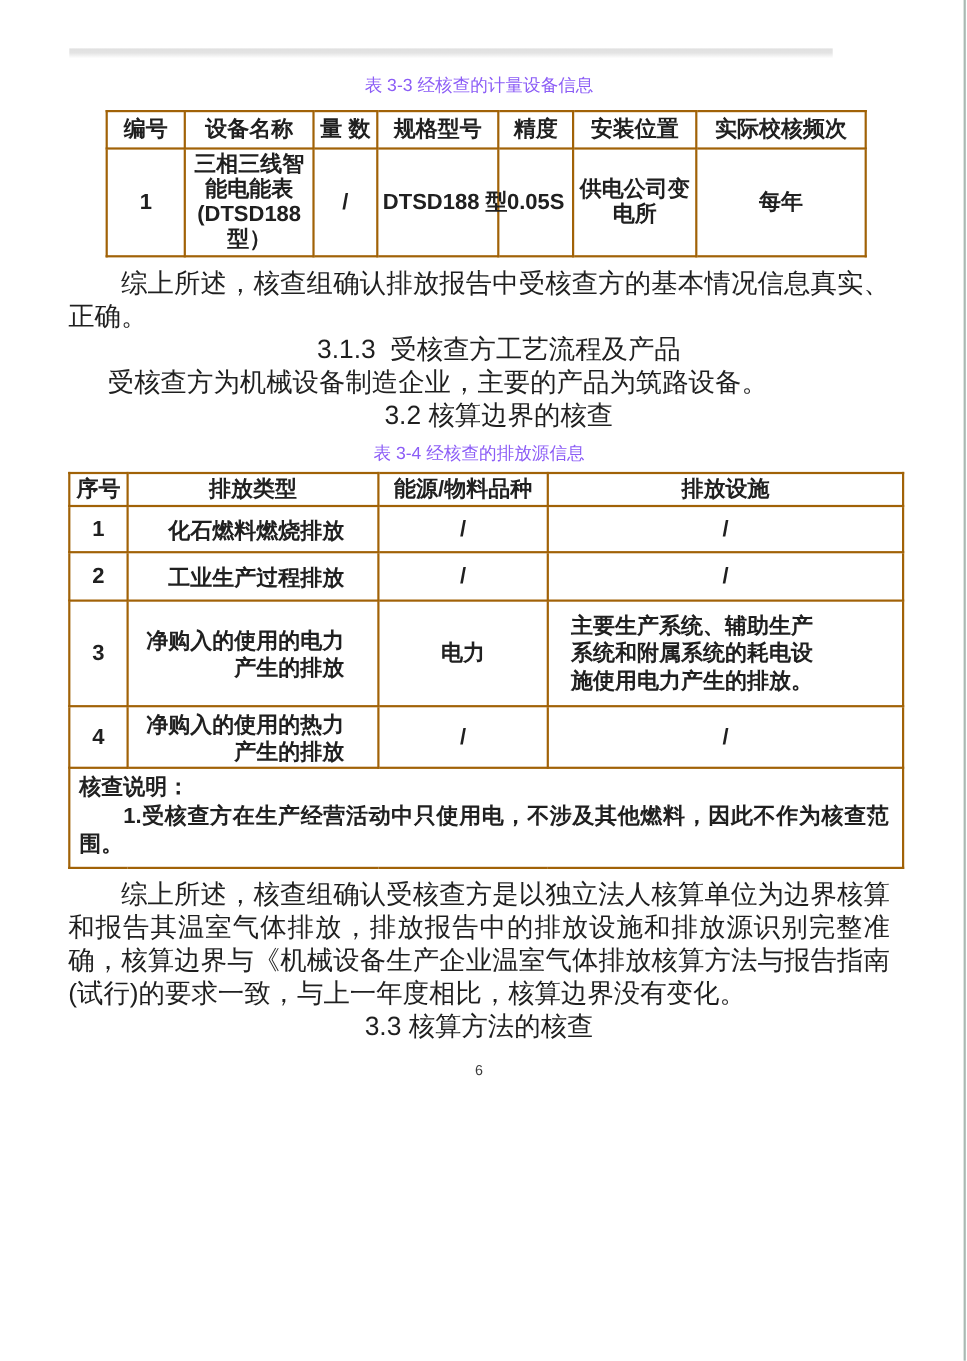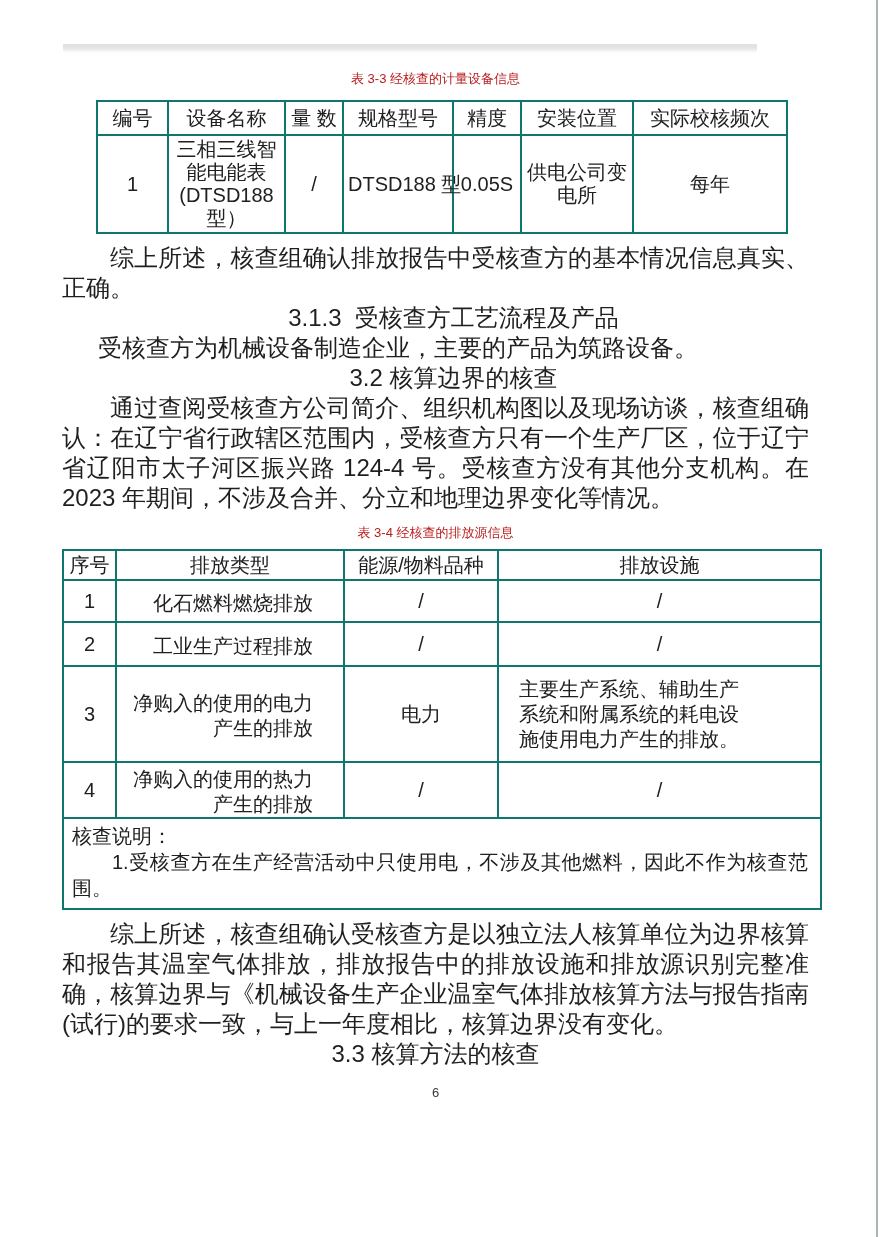--- a/index.html
+++ b/index.html
@@ -25,34 +25,34 @@
     width: 2px; height: 1237px;
     background: #a9b9b2;
   }
   .content {
     position: absolute;
     left: 62px; top: 66px;
     width: 747px;
   }
   .tbl-title {
     text-align: center;
-    font-size: 13px;
+    font-size: 16px;
     line-height: 26px;
     margin-bottom: 8px;
-    color: #b91c1c;
+    color: #8b5cf6;
   }
   table {
     border-collapse: collapse;
     table-layout: fixed;
     font-size: 20px;
     color: #202020;
   }
   th, td {
-    border: 2px solid #0f766e;
-    font-weight: normal;
+    border: 2px solid #a16207;
+    font-weight: bold;
     text-align: center;
     vertical-align: middle;
     padding: 2px 4px;
     line-height: 24px;
   }
   
   .t33 { width: 690px; margin-left: 34px; }
   .t33 th { height: 34px; line-height: 22px; }
   .t33 td { height: 90px; line-height: 23px; }
   .t33 .nowrap { white-space: nowrap; }
@@ -138,21 +138,20 @@
       <td>供电公司变电所</td>
       <td>每年</td>
     </tr>
   </tbody>
     </table>
 
   <p class="p indent2 mt">综上所述，核查组确认排放报告中受核查方的基本情况信息真实、正确。</p>
   <p class="p indent15 heading">3.1.3  受核查方工艺流程及产品</p>
   <p class="p indent15">受核查方为机械设备制造企业，主要的产品为筑路设备。</p>
   <p class="p indent15 heading">3.2 核算边界的核查</p>
-  <p class="p indent2">通过查阅受核查方公司简介、组织机构图以及现场访谈，核查组确认：在辽宁省行政辖区范围内，受核查方只有一个生产厂区，位于辽宁省辽阳市太子河区振兴路 124-4 号。受核查方没有其他分支机构。在 2023 年期间，不涉及合并、分立和地理边界变化等情况。</p>
 
   <div class="tbl-title title34">表 3-4 经核查的排放源信息</div>
 
   <table class="t34">
     <colgroup>
       <col class="c-num">
         <col class="c-type">
         <col class="c-mat">
         <col class="c-fac">
     </colgroup>

